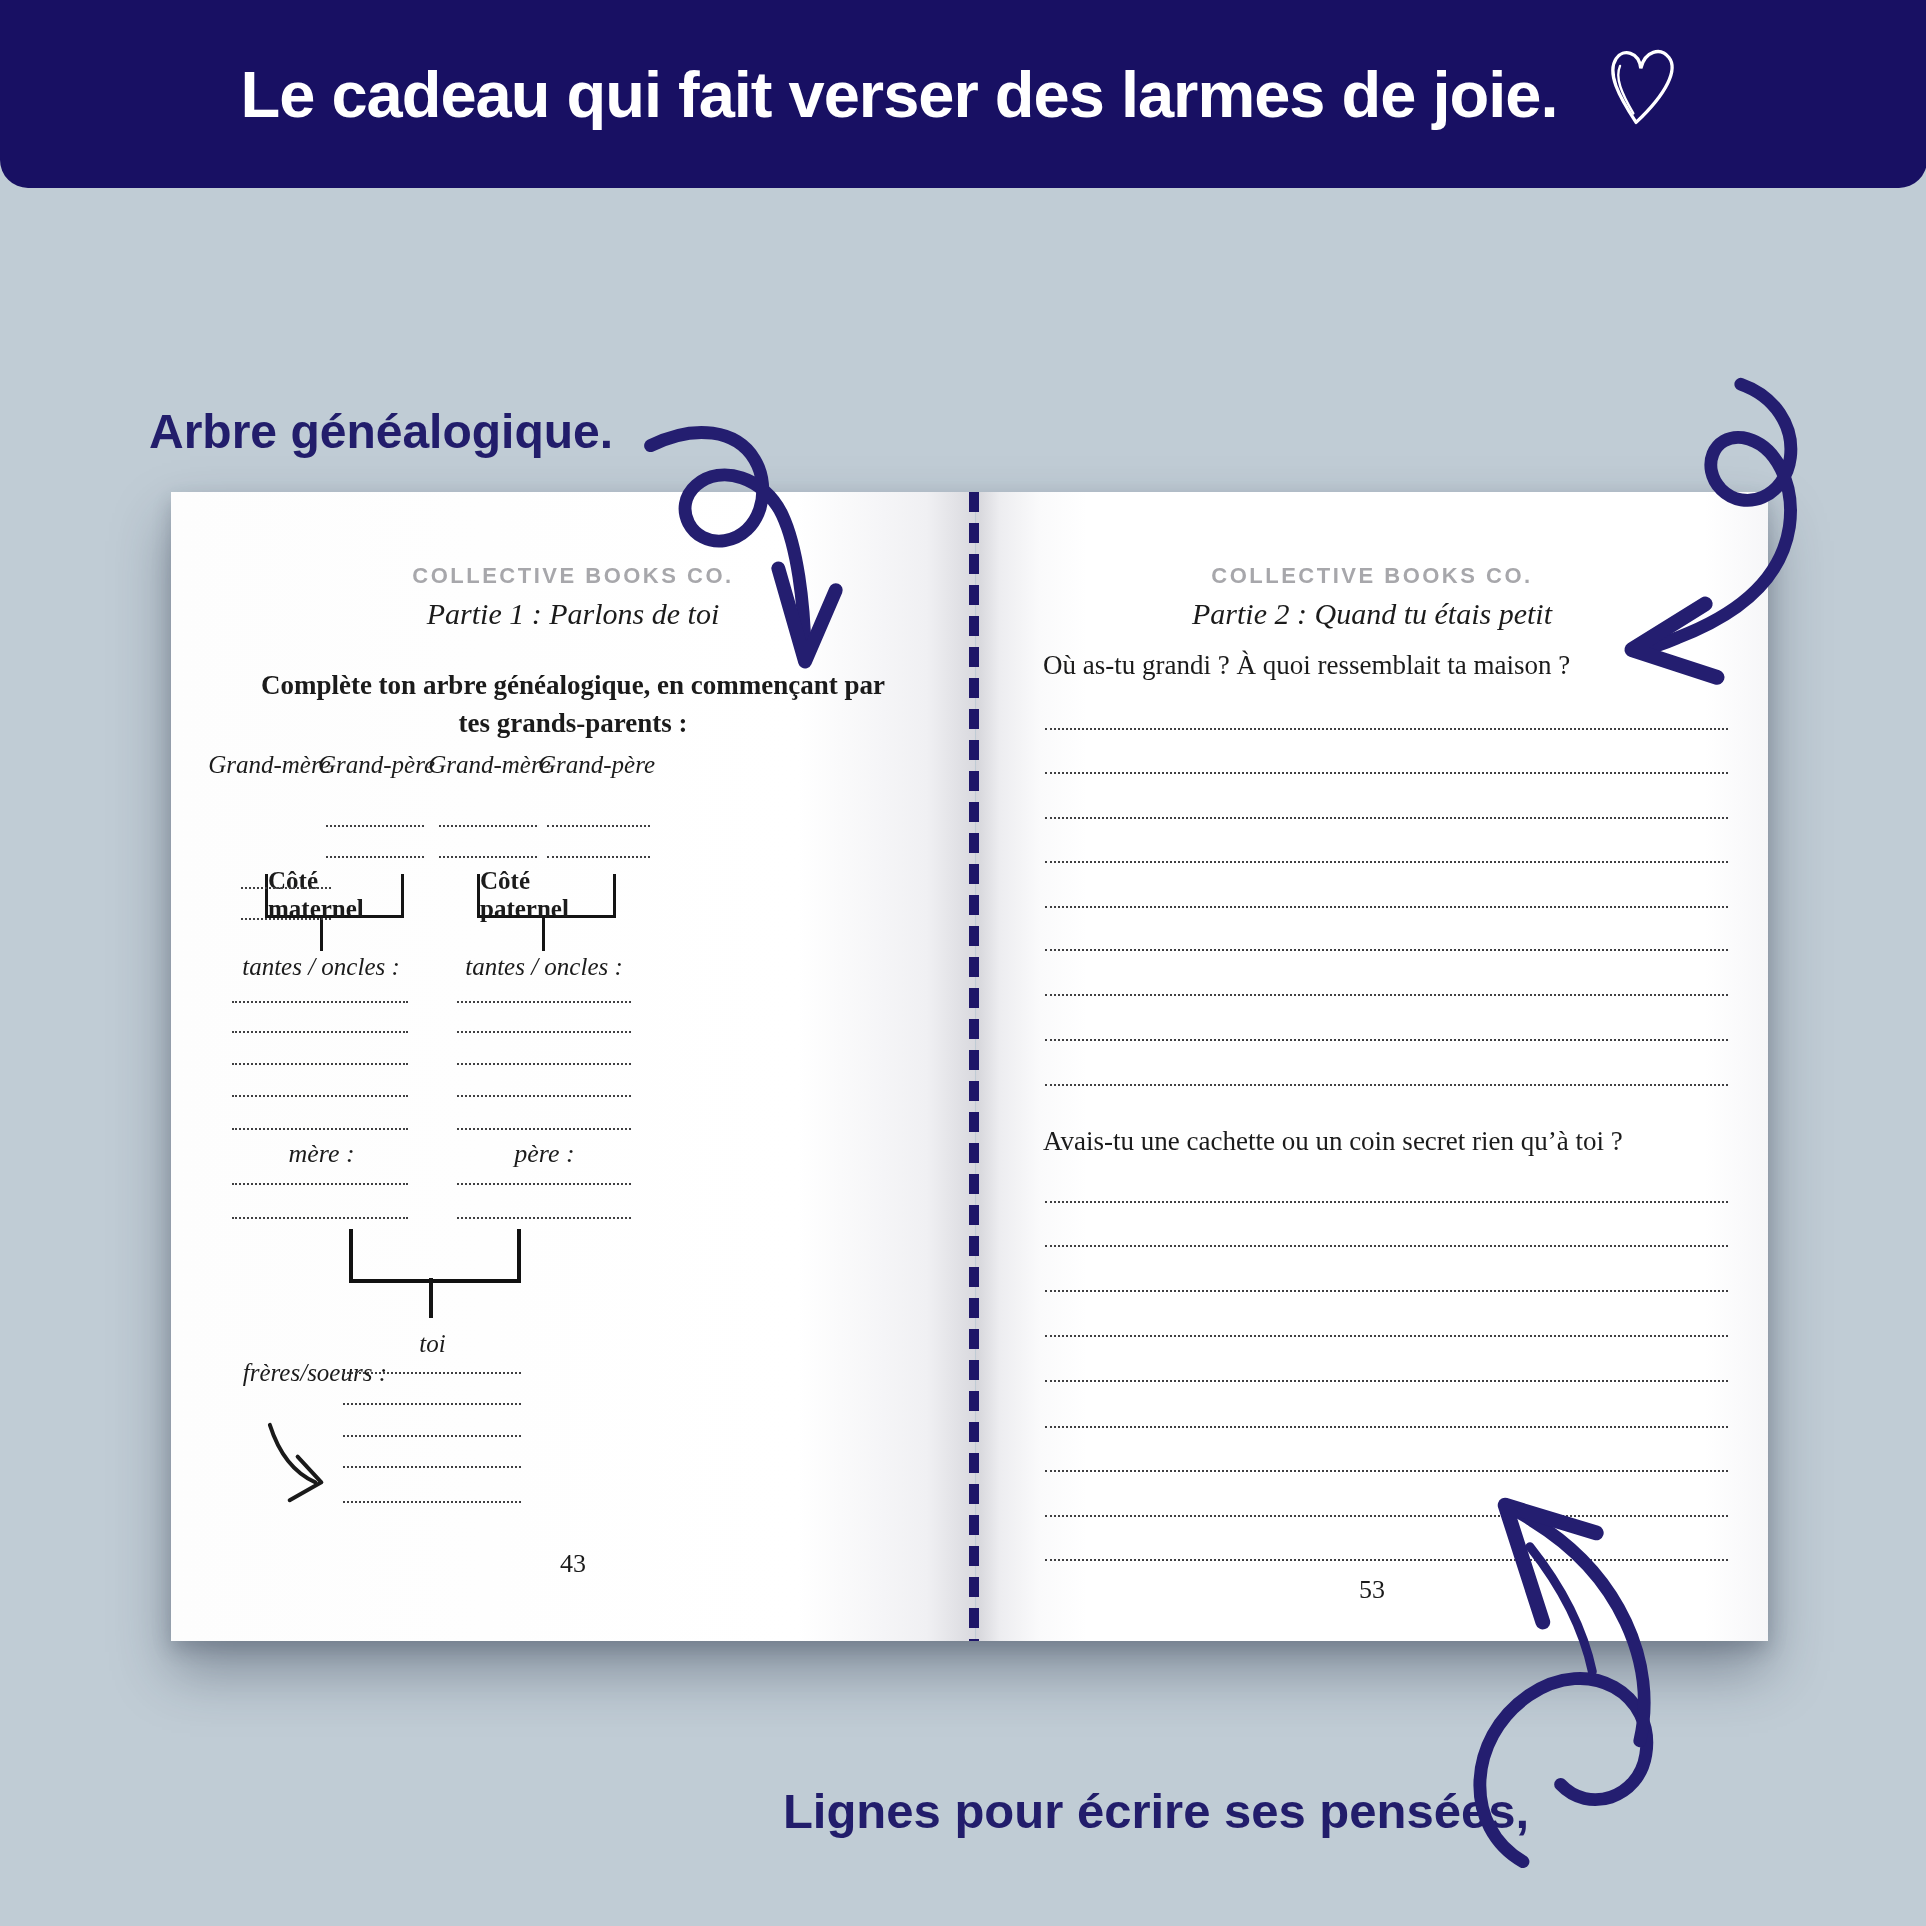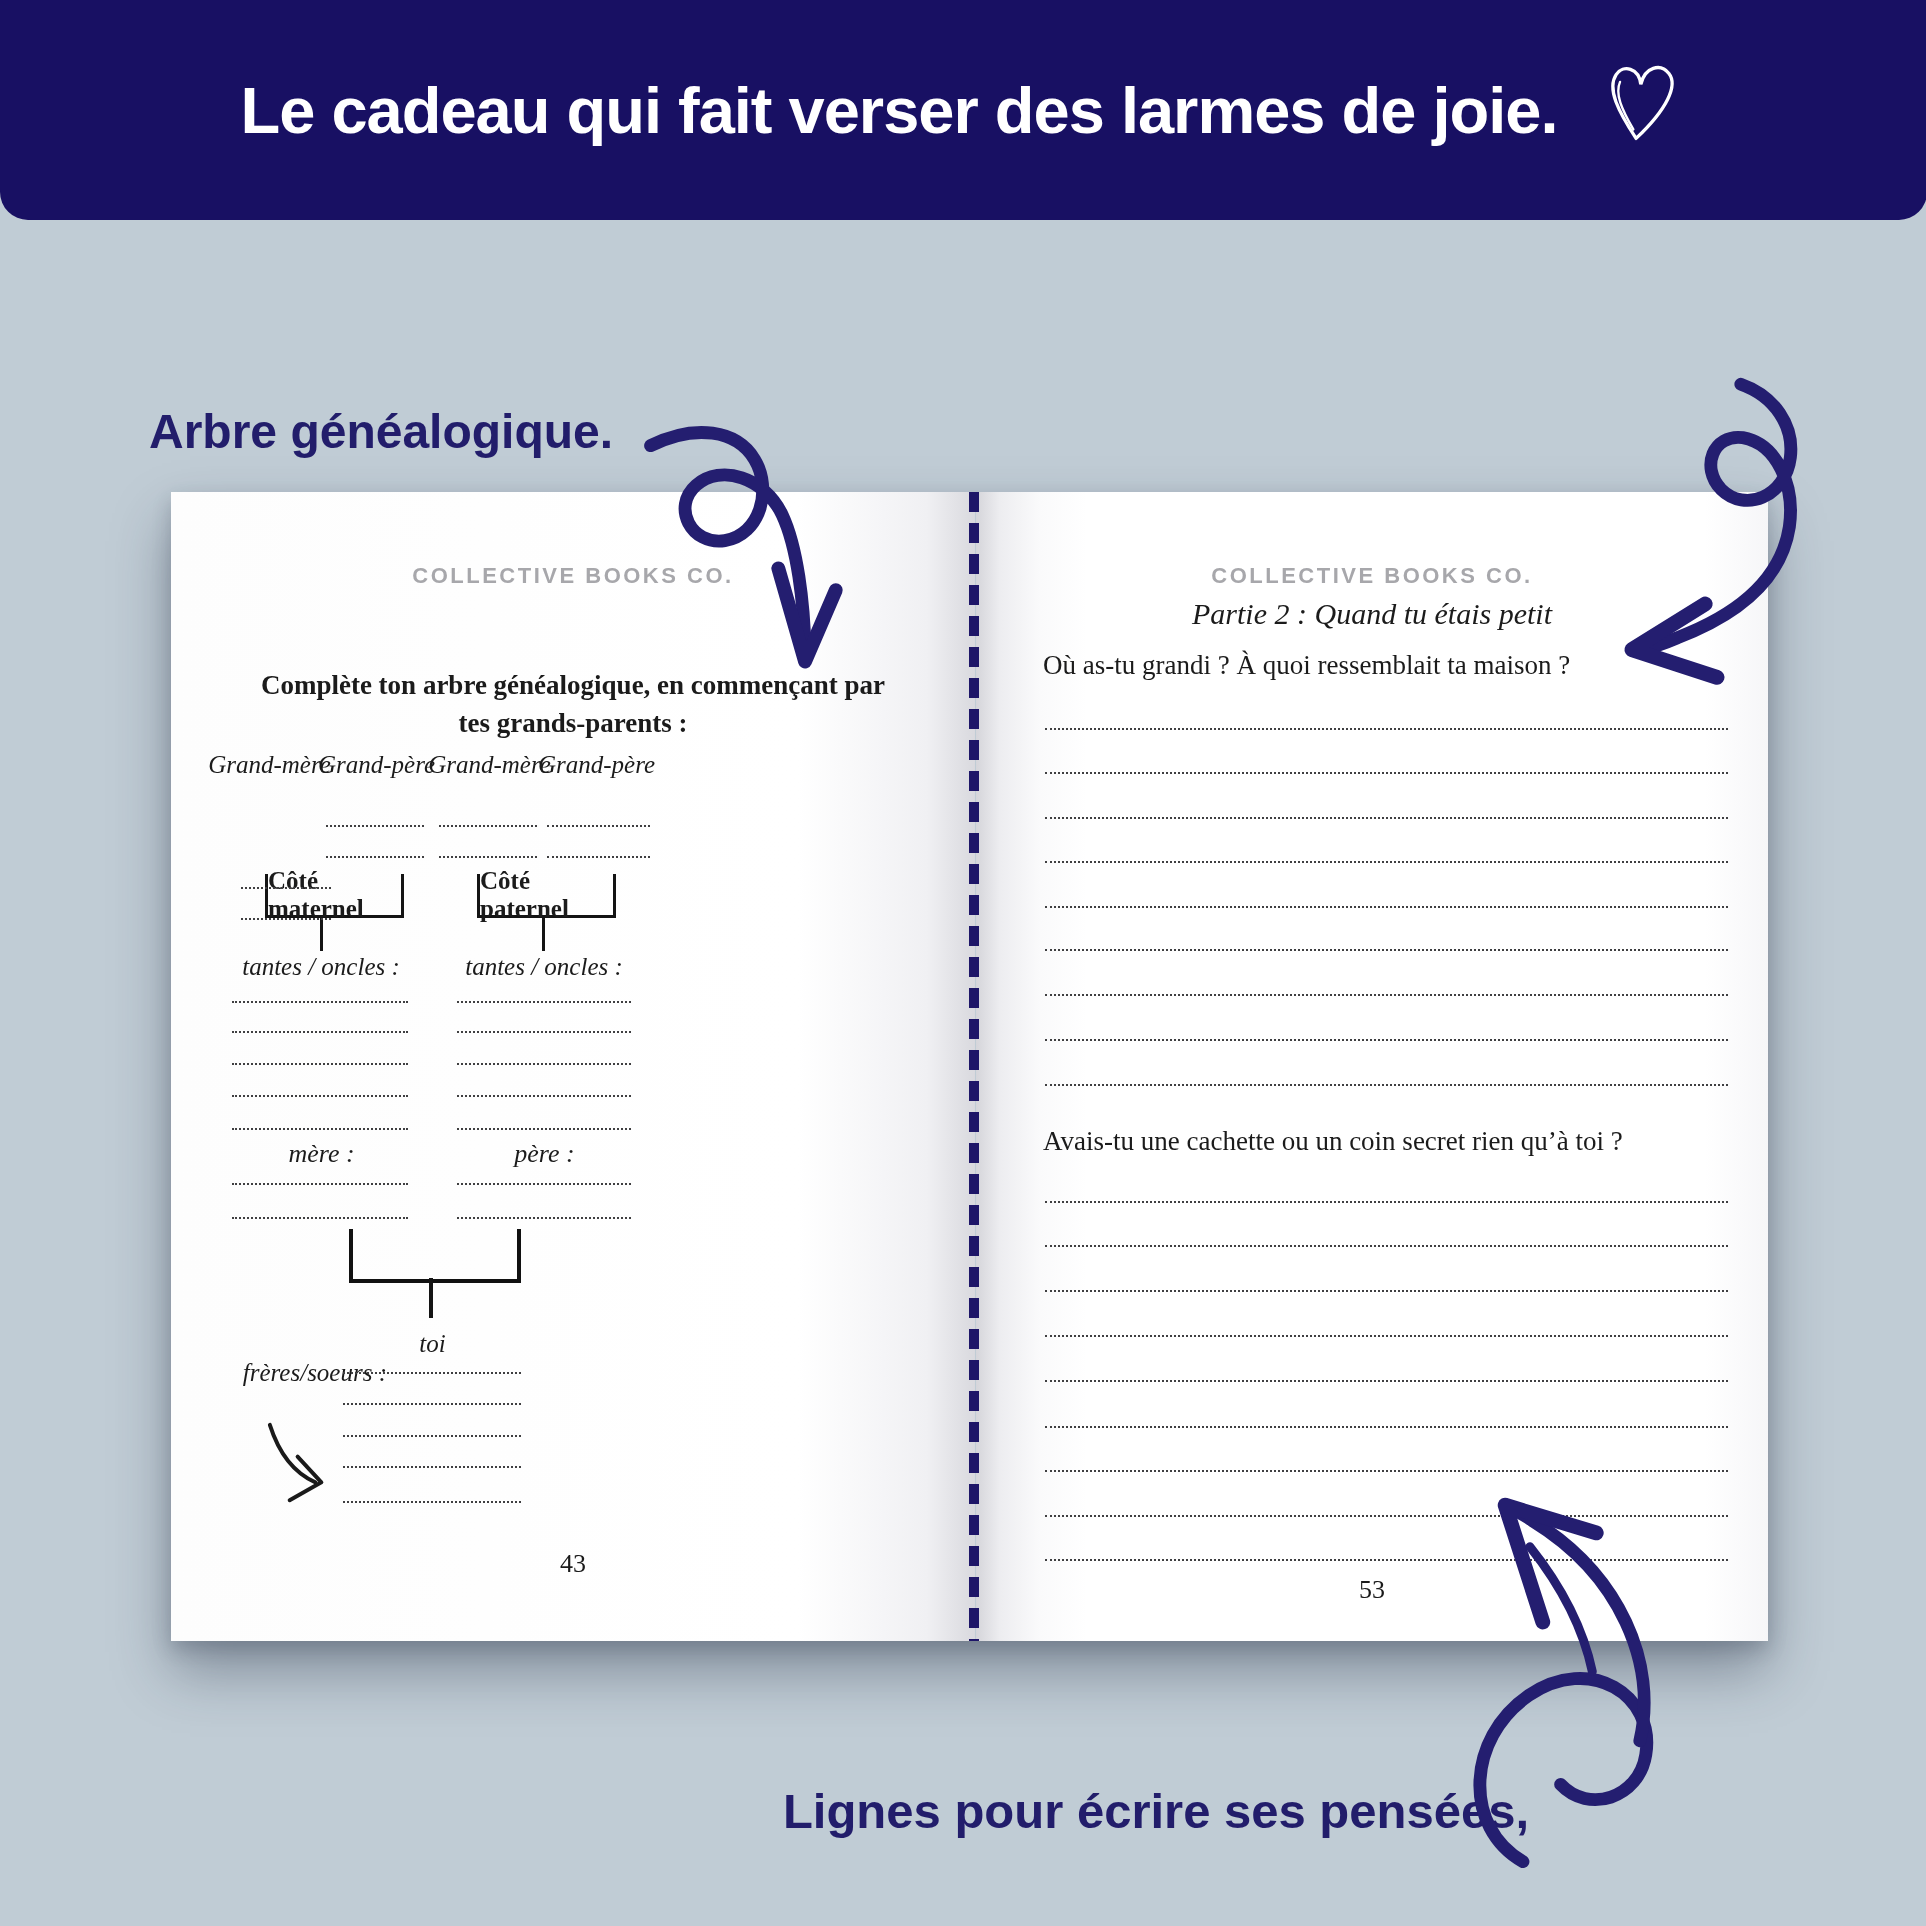--- a/index.html
+++ b/index.html
@@ -3,21 +3,21 @@
 <meta charset="utf-8">
 <style>
   html,body{margin:0;padding:0;}
   .canvas{
     position:relative; width:1927px; height:1927px; overflow:hidden;
     background:#c0ccd5;
     font-family:"Liberation Sans", sans-serif;
   }
   
   .banner{
-    position:absolute; left:0; top:0; width:1927px; height:220px;
+    position:absolute; left:0; top:0; width:1927px; height:188px;
     background:#181063; border-radius:0 0 28px 28px;
     display:flex; align-items:center; justify-content:center; gap:34px;
     color:#ffffff;
   }
   .banner-text{ font-size:65px; font-weight:bold; letter-spacing:-1px; }
   .heart{ width:95px; height:95px; transform:rotate(7deg) translateY(-8px); }
   
   .ann{ position:absolute; color:#221d6b; font-weight:bold; font-size:48px; line-height:64px; }
   .ann-left{ left:149px; top:400px; }
   .ann-right{ left:1134px; top:293px; }
@@ -74,20 +74,21 @@
 
   <div class="ann ann-left">Arbre généalogique.</div>
   <div class="ann ann-bottom">
     <div>Lignes pour écrire ses pensées,</div>
   </div>
 
   <div class="book">
 
     <div class="page page-left">
       <div class="brand">COLLECTIVE BOOKS CO.</div>
+      <div class="part-title serif">Partie 1 : Parlons de toi</div>
       <div class="instr serif" style="top:178px;">Complète ton arbre généalogique, en commençant par</div>
       <div class="instr serif" style="top:216px;">tes grands-parents :</div>
 
       <div class="tree-label serif" style="left:29px;top:259px;width:139px;">Grand-mère</div>
       <div class="tree-label serif" style="left:136px;top:259px;width:139px;">Grand-père</div>
       <div class="tree-label serif" style="left:249px;top:259px;width:139px;">Grand-mère</div>
       <div class="tree-label serif" style="left:356px;top:259px;width:139px;">Grand-père</div>
 
       <i class="dotline" style="left:155px;top:333px;width:98px;"></i>
       <i class="dotline" style="left:268px;top:333px;width:98px;"></i>

